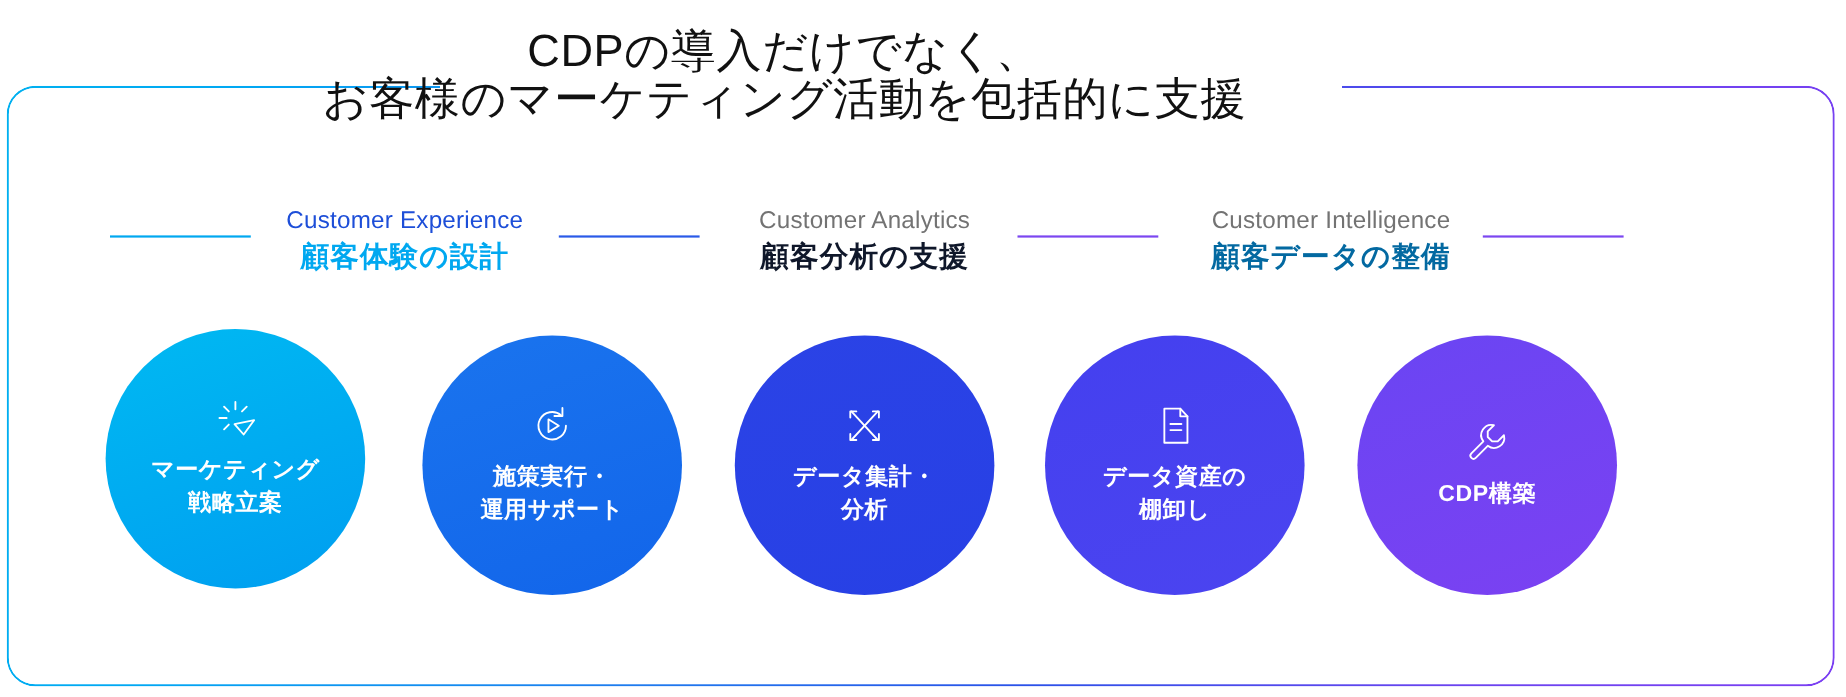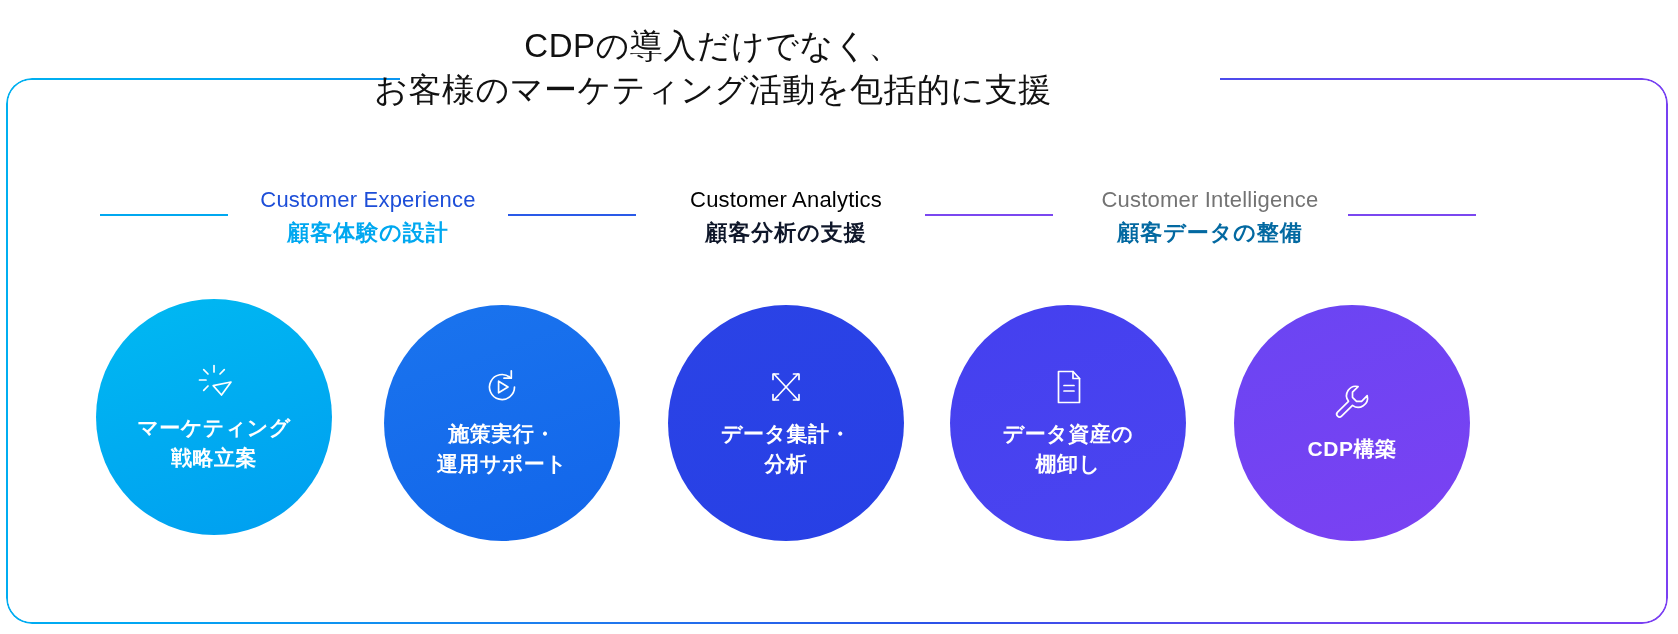--- a/index.html
+++ b/index.html
@@ -61,21 +61,21 @@
   }
 
   
   .title {
     position: absolute;
     left: 0;
     top: 24px;
     width: 1426px;
     text-align: center;
     color: #111111;
-    font-size: 33px;
+    font-size: 41px;
     line-height: 44px;
     letter-spacing: 0.5px;
     white-space: pre-line;
     font-weight: 400;
   }
 
   
   .cats {
     position: absolute;
     left: 0;
@@ -89,21 +89,21 @@
     top: 0;
   }
   .cat-en {
     font-size: 22px;
     line-height: 28px;
     font-weight: 400;
     letter-spacing: 0.2px;
     white-space: nowrap;
   }
   .cat-ja {
-    font-size: 22px;
+    font-size: 26px;
     line-height: 32px;
     font-weight: 700;
     letter-spacing: 1px;
     white-space: nowrap;
     margin-top: 3px;
   }
   .catline {
     position: absolute;
     top: 28px;
     height: 2px;
@@ -157,21 +157,21 @@
 お客様のマーケティング活動を包括的に支援</div>
 
   <div class="cats">
       <div class="catline" style="left: 100px; width: 128px; background: rgb(0, 168, 240);"></div>
       <div class="cat" style="left: 255px; width: 226px;">
         <div class="cat-en" style="color: #1d4ed8;">Customer Experience</div>
         <div class="cat-ja" style="color: rgb(0, 168, 240);">顧客体験の設計</div>
       </div>
       <div class="catline" style="left: 508px; width: 128px; background: rgb(42, 90, 232);"></div>
       <div class="cat" style="left: 678px; width: 216px;">
-        <div class="cat-en" style="color: #000000;">Customer Analytics</div>
+        <div class="cat-en" style="color: #737373;">Customer Analytics</div>
         <div class="cat-ja" style="color: #0f172a;">顧客分析の支援</div>
       </div>
       <div class="catline" style="left: 925px; width: 128px; background: rgb(123, 71, 240);"></div>
       <div class="catline" style="left: 1348px; width: 128px; background: rgb(123, 71, 240);"></div>
       <div class="cat" style="left: 1090px; width: 240px;">
         <div class="cat-en" style="color: #737373;">Customer Intelligence</div>
         <div class="cat-ja" style="color: #0369a1;">顧客データの整備</div>
       </div>
     </div>
 

